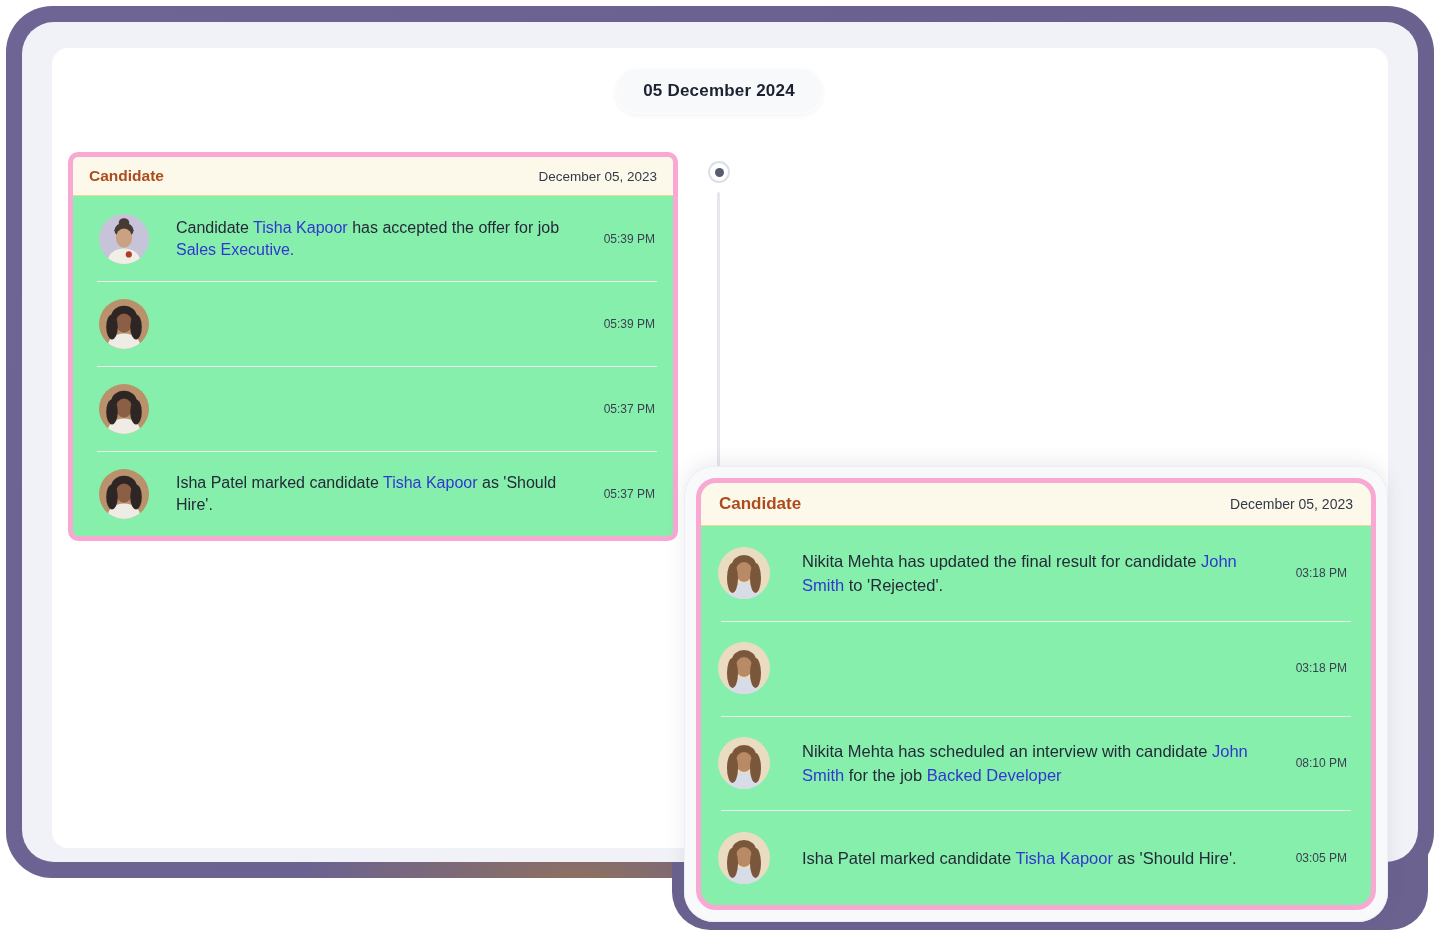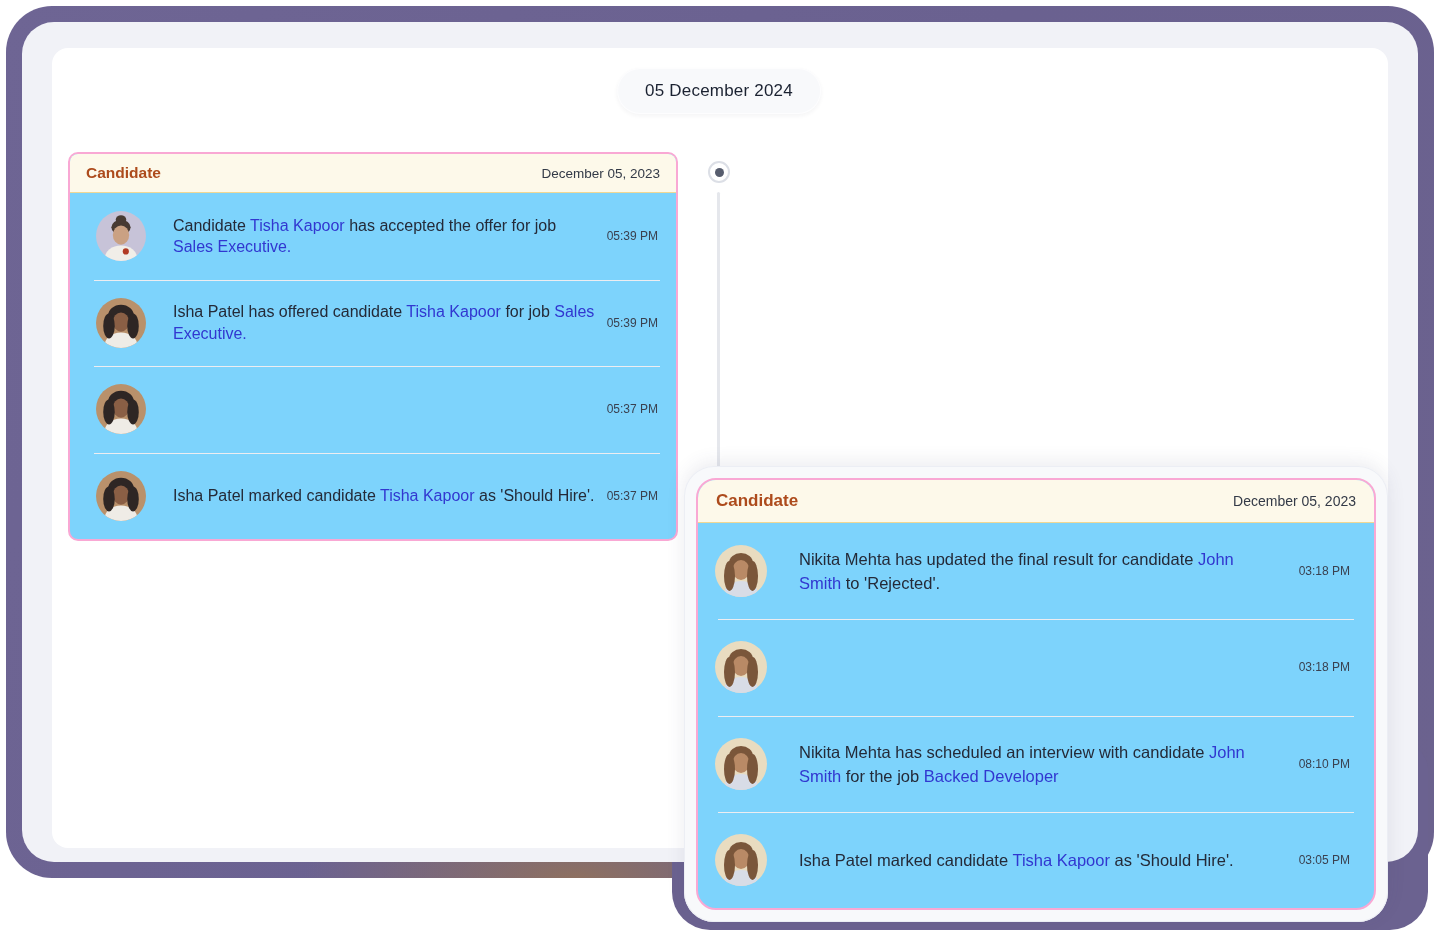--- a/index.html
+++ b/index.html
@@ -29,36 +29,36 @@
   .main-white{
     position:absolute;left:30px;top:26px;right:30px;bottom:14px;
     background:#ffffff;border-radius:16px;
   }
   
   .date-pill{
     position:absolute;left:719px;top:68px;transform:translateX(-50%);
     height:46px;padding:0 28px;display:flex;align-items:center;z-index:4;
     background:#f8f9fb;border-radius:23px;
     box-shadow:inset 0 0 0 1px #fdfdfe,0 2px 4px rgba(30,35,60,.05);
-    font-size:17px;font-weight:400;color:#1b2231;letter-spacing:.2px;white-space:nowrap;
+    font-size:17px;font-weight:700;color:#1b2231;letter-spacing:.2px;white-space:nowrap;
   }
   
   .timeline-line{
     position:absolute;left:717px;top:192px;width:3px;height:286px;
     background:#e5e7ec;border-radius:2px;z-index:4;
   }
   .timeline-dot{
     position:absolute;left:708px;top:161px;width:22px;height:22px;box-sizing:border-box;
     border-radius:50%;background:#ffffff;border:2px solid #dcdfe6;z-index:4;
     display:flex;align-items:center;justify-content:center;
   }
   .timeline-dot i{width:9px;height:9px;border-radius:50%;background:#575d6e;}
   
   .activity-card{
-    background:#7dd3fc;border:2px solid #f9a8d4;border-radius:10px;
+    background:#86efac;border:5px solid #f9a8d4;border-radius:10px;
     overflow:hidden;display:flex;flex-direction:column;box-sizing:border-box;
   }
   .card-left{position:absolute;left:68px;top:152px;width:610px;height:389px;z-index:4;}
   .card-header{
     display:flex;justify-content:space-between;align-items:center;flex:0 0 auto;
     background:#fdf9ea;border-bottom:1px solid #f0d894;padding:0 16px;height:38px;
   }
   .card-title{color:#ad4b1c;font-weight:700;font-size:15.5px;}
   .card-date{color:#333a47;font-size:13.5px;}
   .items{display:flex;flex-direction:column;flex:1 1 auto;}
@@ -129,21 +129,20 @@
         <div class="item">
           <div class="avatar" style="background: rgb(185, 145, 107);">
             <svg viewBox="0 0 52 52">
               <ellipse cx="26" cy="19" rx="13.5" ry="12" fill="#2e2624"></ellipse>
               <ellipse cx="26" cy="25" rx="8.5" ry="10" fill="#8a5f45"></ellipse>
               <ellipse cx="26" cy="49" rx="17" ry="13" fill="#efece6"></ellipse>
               <ellipse cx="13.5" cy="29" rx="6" ry="13" fill="#2e2624"></ellipse>
               <ellipse cx="38.5" cy="29" rx="6" ry="13" fill="#2e2624"></ellipse>
             </svg>
           </div>
-          <div class="item-text"><span>Isha Patel has offered candidate </span><span class="link">Tisha Kapoor</span><span> for job </span><span class="link">Sales Executive.</span></div>
           <div class="item-time">05:39 PM</div>
         </div>
         <div class="item">
           <div class="avatar" style="background: rgb(185, 145, 107);">
             <svg viewBox="0 0 52 52">
               <ellipse cx="26" cy="19" rx="13.5" ry="12" fill="#2e2624"></ellipse>
               <ellipse cx="26" cy="25" rx="8.5" ry="10" fill="#8a5f45"></ellipse>
               <ellipse cx="26" cy="49" rx="17" ry="13" fill="#efece6"></ellipse>
               <ellipse cx="13.5" cy="29" rx="6" ry="13" fill="#2e2624"></ellipse>
               <ellipse cx="38.5" cy="29" rx="6" ry="13" fill="#2e2624"></ellipse>

